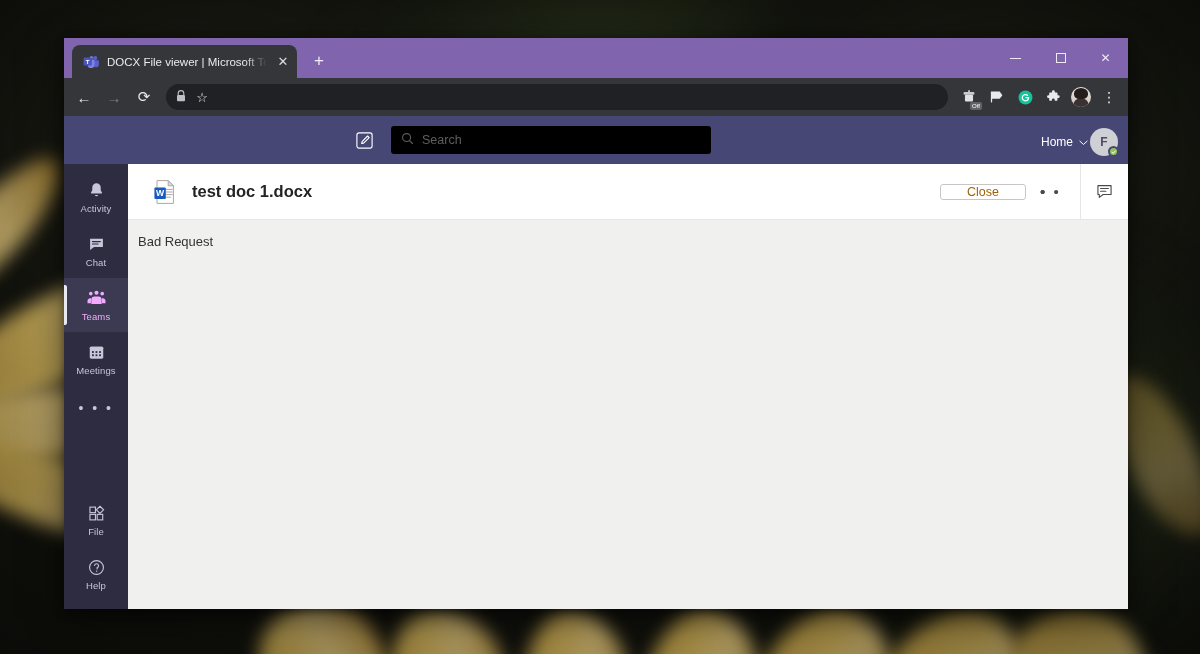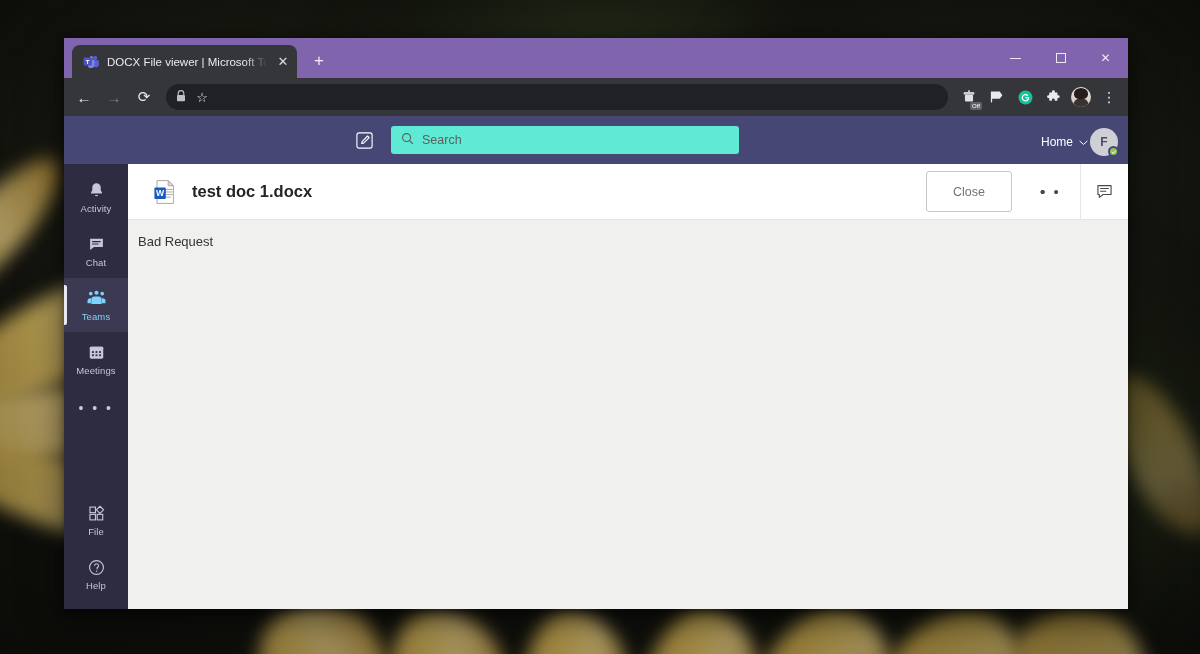--- a/index.html
+++ b/index.html
@@ -148,21 +148,21 @@
   #teams-topbar {
     height: 48px; background: #464775; flex: 0 0 auto;
     display: flex; align-items: center; position: relative;
   }
   #compose-icon-wrap {
     position: absolute; left: 287px; top: 50%; transform: translateY(-50%);
     width: 26px; height: 26px; display: flex; align-items: center; justify-content: center;
   }
   #teams-search {
     position: absolute; left: 327px; top: 50%; transform: translateY(-50%);
-    width: 348px; height: 28px; background: #5eead4; border-radius: 3px;
+    width: 320px; height: 28px; background: #000000; border-radius: 3px;
     display: flex; align-items: center; gap: 8px; padding: 0 10px;
   }
   #teams-search-placeholder { font-size: 12.5px; color: #605e5c; }
   #teams-topbar-right {
     position: absolute; right: 10px; top: 0; height: 52px;
     display: flex; align-items: center; gap: 2px;
   }
   #home-menu { color: #fff; font-size: 12px; display: flex; align-items: center; gap: 6px; }
   #user-avatar {
     width: 28px; height: 28px; border-radius: 50%;
@@ -182,21 +182,21 @@
   #app-rail {
     width: 64px; flex: 0 0 64px; background: #2d2c40;
     display: flex; flex-direction: column; align-items: stretch;
     padding-top: 6px;
   }
   .rail-item {
     height: 54px; display: flex; flex-direction: column;
     align-items: center; justify-content: center; gap: 3px;
     color: #c8c6d7; position: relative;
   }
-  .rail-item.selected { background: #3b3a52; color: #7dd3fc; }
+  .rail-item.selected { background: #3b3a52; color: #f0abfc; }
   .rail-item.selected::before {
     content: ""; position: absolute; left: 0; top: 7px; bottom: 7px;
     width: 3px; background: #e8e8f0; border-radius: 0 2px 2px 0;
   }
   .rail-label { font-size: 9.5px; letter-spacing: .1px; }
   .rail-icon { height: 20px; display: flex; align-items: center; justify-content: center; }
   #rail-more {
     height: 44px; display: flex; align-items: center; justify-content: center;
     color: #c8c6d7; letter-spacing: 2.5px; font-size: 14px; line-height: 0;
   }
@@ -209,24 +209,24 @@
     height: 56px; background: #fff; flex: 0 0 auto;
     display: flex; align-items: center; padding-left: 24px;
     border-bottom: 1px solid #e6e6e6;
   }
   #file-icon { width: 26px; height: 26px; flex: 0 0 26px; margin-right: 14px; }
   #file-title { font-size: 16.5px; font-weight: 700; color: #252423; }
   #file-header-right {
     margin-left: auto; display: flex; align-items: center; height: 100%;
   }
   #close-button {
-    width: 86px; height: 41px; border: 1px solid #c8c6c4; border-radius: 3px;
-    background: #fff; color: #737373; font-size: 12.5px;
+    width: 86px; height: 16px; border: 1px solid #c8c6c4; border-radius: 3px;
+    background: #fff; color: #a16207; font-size: 12.5px;
     display: flex; align-items: center; justify-content: center;
-    margin-right: 28px;
+    margin-right: 14px;
   }
   #more-options-button {
     width: 32px; height: 32px; display: flex; align-items: center; justify-content: center;
     color: #4b4a48; letter-spacing: 2px; font-size: 15px; line-height: 0; margin-right: 8px;
   }
   #chat-panel-button {
     width: 48px; height: 100%; display: flex; align-items: center; justify-content: center;
     border-left: 1px solid #e6e6e6;
   }
   #doc-area { flex: 1 1 auto; background: #f0f0ef; padding: 14px 0 0 10px; min-height: 0; }

